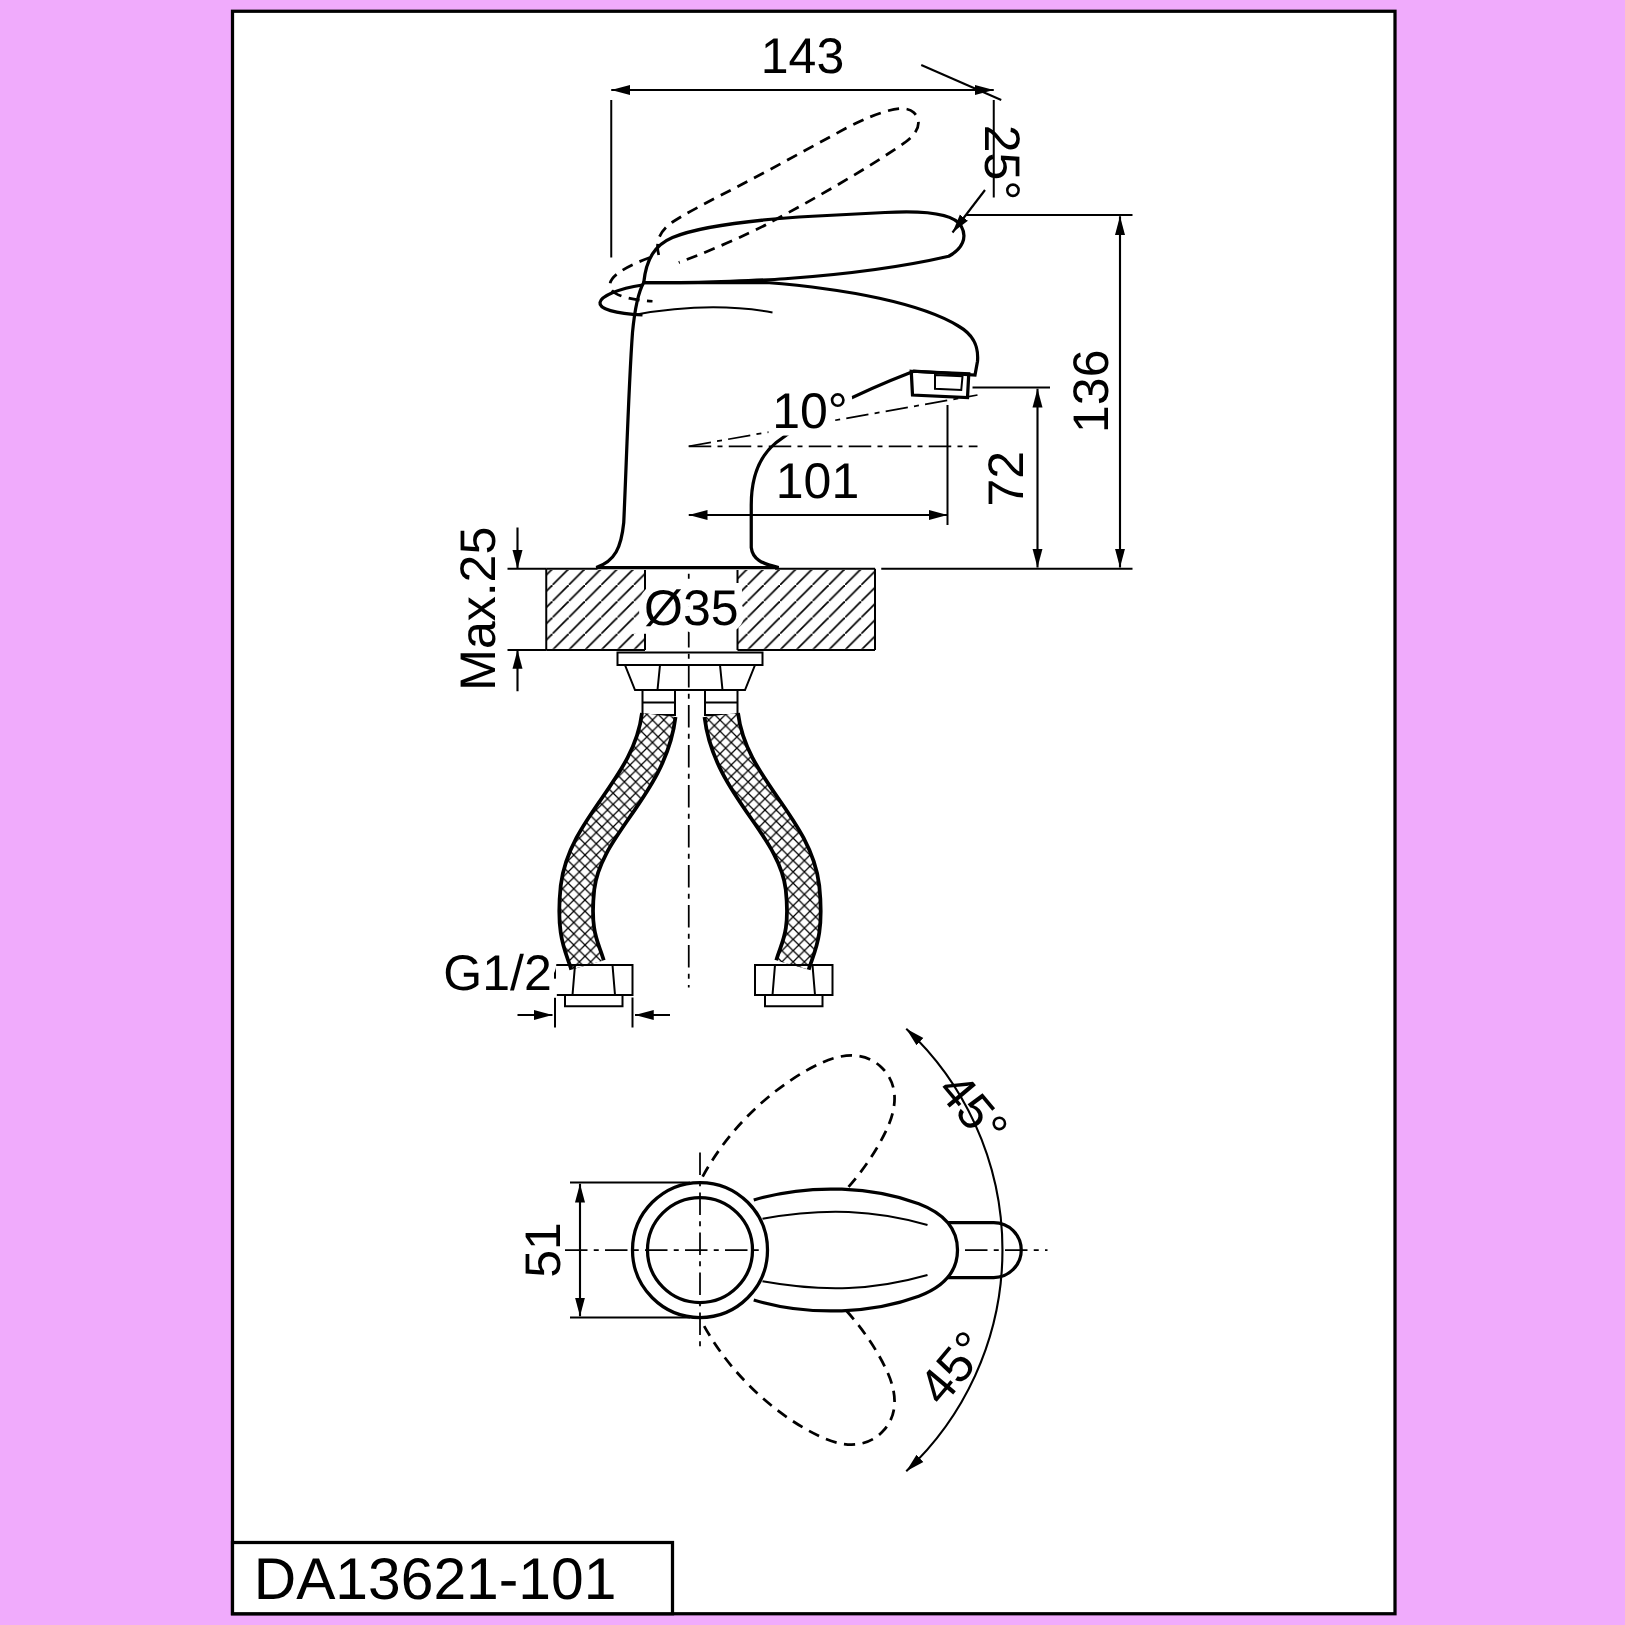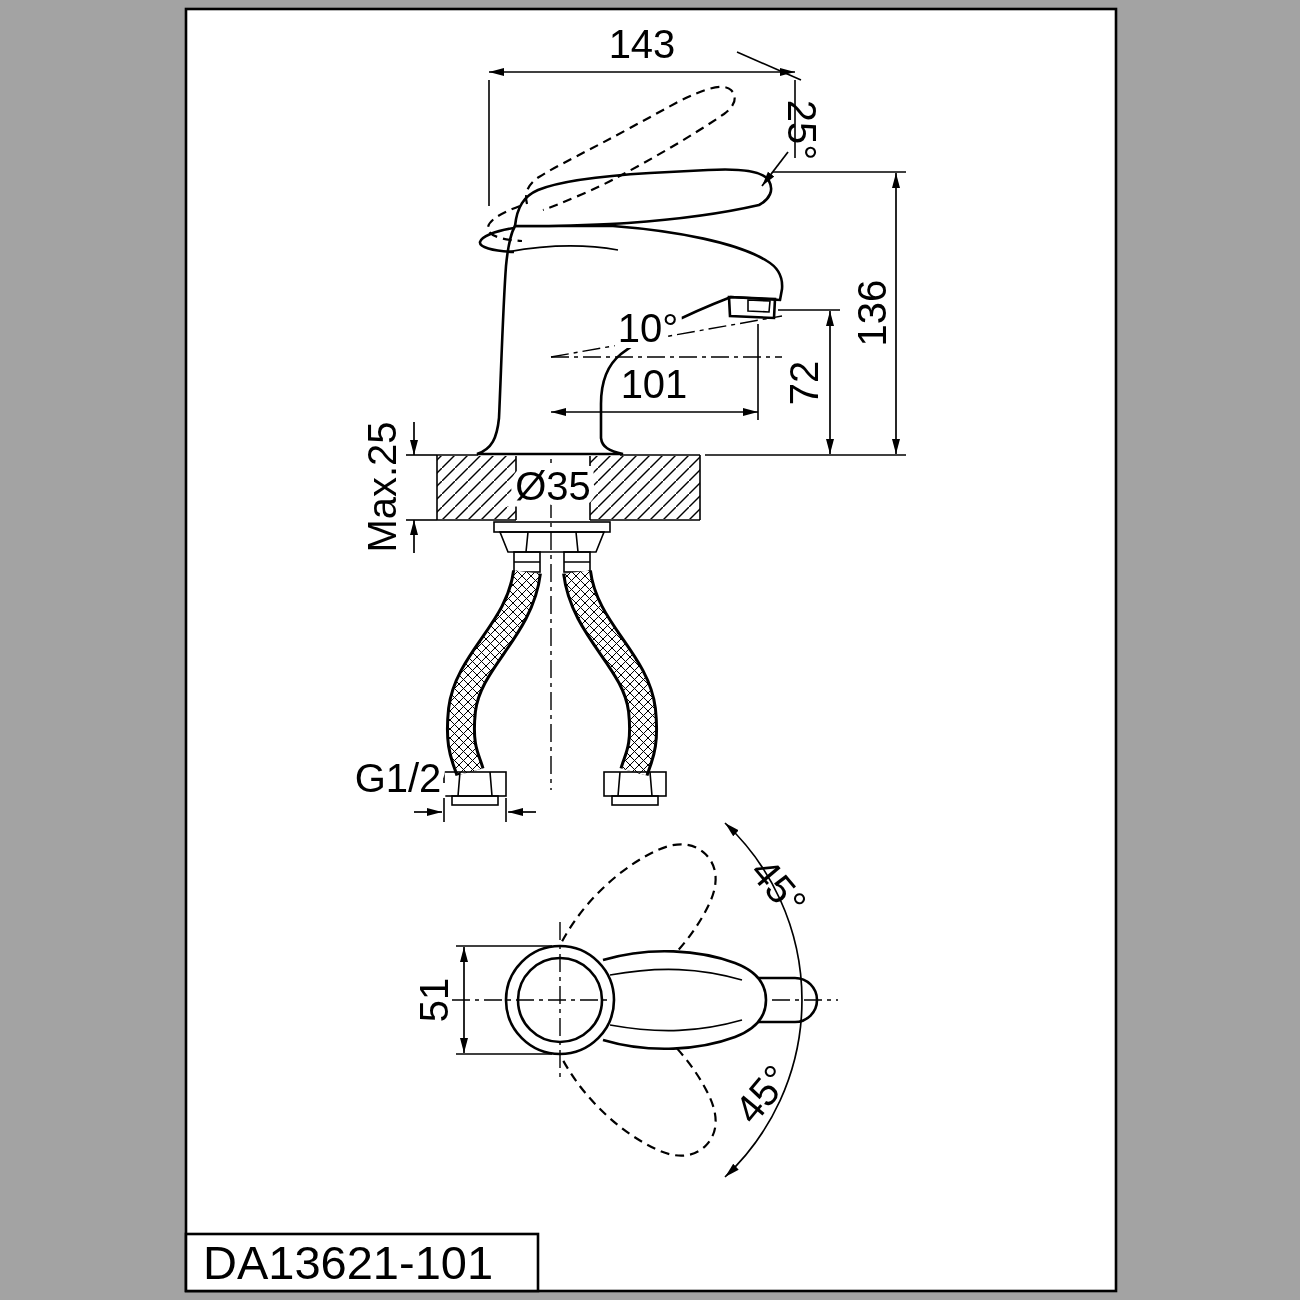--- a/index.html
+++ b/index.html
@@ -1,16 +1,16 @@
 <!DOCTYPE html>
 <html><head>
 <meta charset="utf-8">
 <style>
   html,body{margin:0;padding:0;background:#ffffff;}
-  .page{width:1300px;height:1300px;position:relative;background:#a3a3a3;}
+  .page{width:1300px;height:1300px;position:relative;background:#f0abfc;}
   svg{display:block;}
   text{font-family:"Liberation Sans", sans-serif;fill:#000;}
   .dim{font-size:40px;}
   .model{font-size:47px;}
   .halo{paint-order:stroke;stroke:#fff;stroke-width:12px;}
   .outline{stroke:#000;stroke-width:2.6;fill:#fff;}
   .outline-open{stroke:#000;stroke-width:2.6;fill:none;}
   .thin{stroke:#000;stroke-width:1.6;fill:none;}
   .dimline{stroke:#000;stroke-width:1.7;fill:none;}
   .center{stroke:#000;stroke-width:1.4;fill:none;stroke-dasharray:18 5 4 5;}

